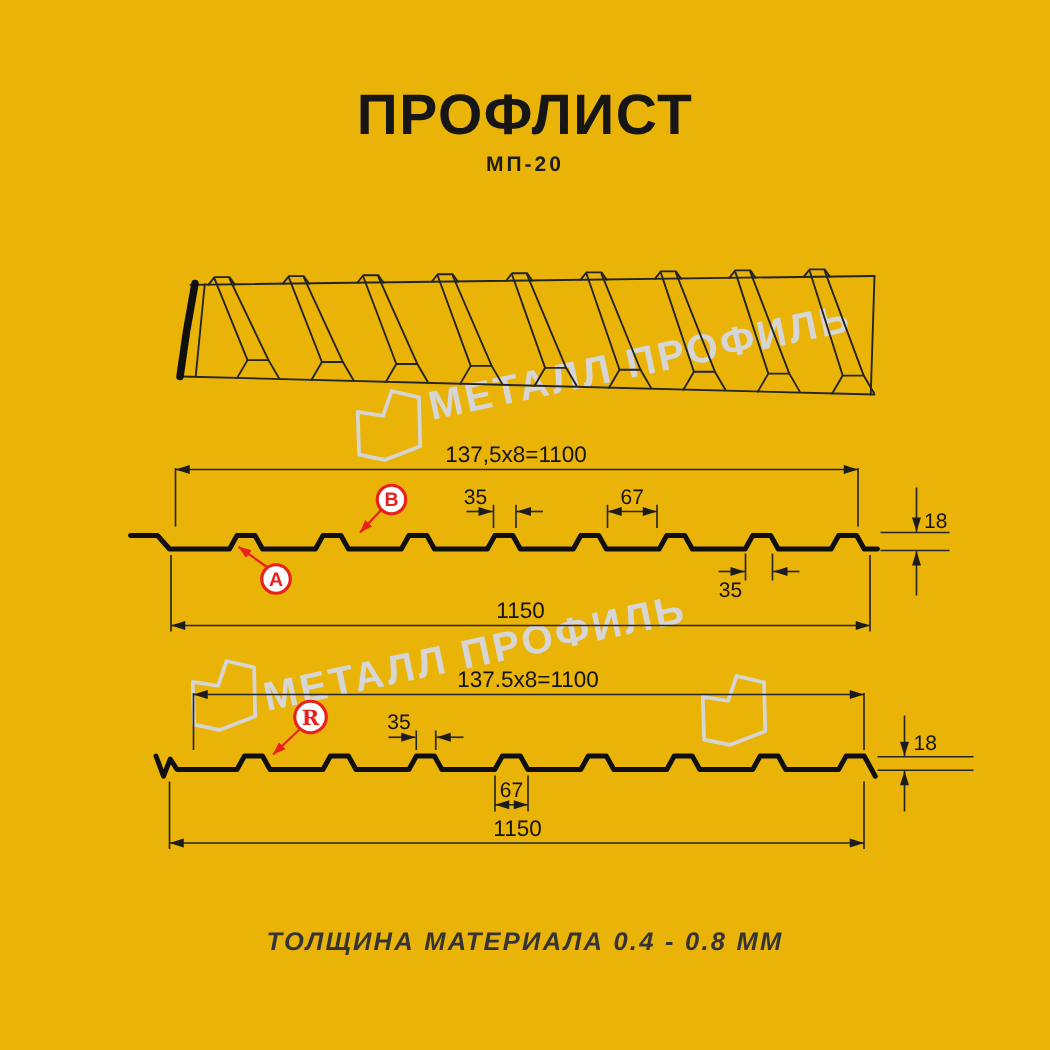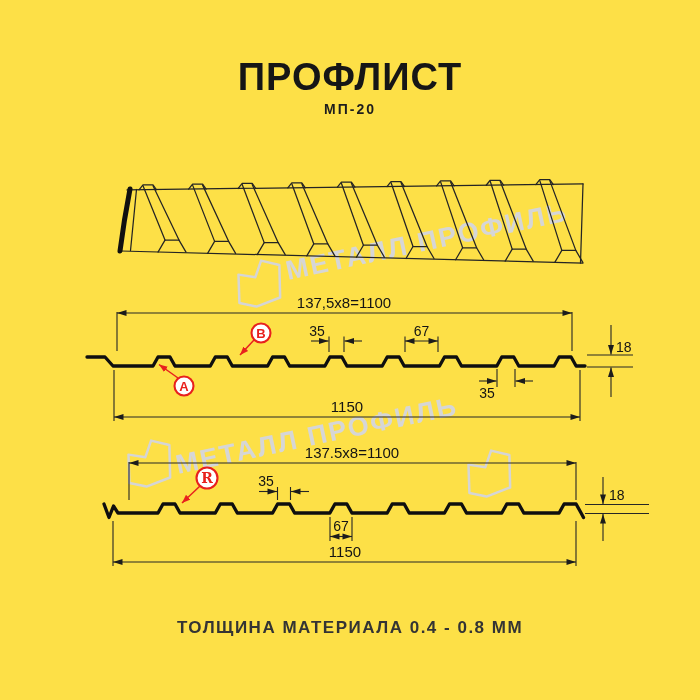--- a/index.html
+++ b/index.html
@@ -1,23 +1,23 @@
 <!DOCTYPE html>
 <html><head>
 <meta charset="utf-8">
 <style>
   html,body{margin:0;padding:0;background:#ffffff;}
-  .page{position:relative;width:700px;height:700px;background:#fde047;overflow:hidden;
+  .page{position:relative;width:700px;height:700px;background:#eab308;overflow:hidden;
         font-family:"Liberation Sans",sans-serif;}
   .title{position:absolute;top:56px;left:0;width:700px;text-align:center;
          font-size:38px;font-weight:bold;letter-spacing:1px;color:#161616;}
   .subtitle{position:absolute;top:101px;left:0;width:700px;text-align:center;
          font-size:14px;font-weight:bold;letter-spacing:2px;color:#1d1d1d;}
   .footer{position:absolute;top:618px;left:0;width:700px;text-align:center;
-         font-size:17px;font-weight:bold;letter-spacing:1.5px;color:#343434;}
+         font-size:17px;font-weight:bold;letter-spacing:1.5px;color:#343434;font-style:italic;}
   svg{position:absolute;top:0;left:0;}
   .tl{stroke:#242424;stroke-width:1.25;fill:none;stroke-linejoin:round;stroke-linecap:round;}
   .cap{stroke:#101010;stroke-width:5;fill:none;stroke-linecap:round;}
   .wlogo{stroke:#d5d5d5;stroke-width:2.5;fill:none;stroke-linejoin:round;}
   .wtext{font-family:"Liberation Sans",sans-serif;font-weight:bold;font-size:27px;
          fill:#d6d6d6;letter-spacing:2px;}
   .prof{stroke:#0f0f0f;stroke-width:3.3;fill:none;stroke-linejoin:round;stroke-linecap:round;}
   .dim{stroke:#262626;stroke-width:1.1;fill:none;}
   .dtxt{font-family:"Liberation Sans",sans-serif;font-size:14px;fill:#141414;}
   .dtxt2{font-family:"Liberation Sans",sans-serif;font-size:15px;fill:#141414;}

